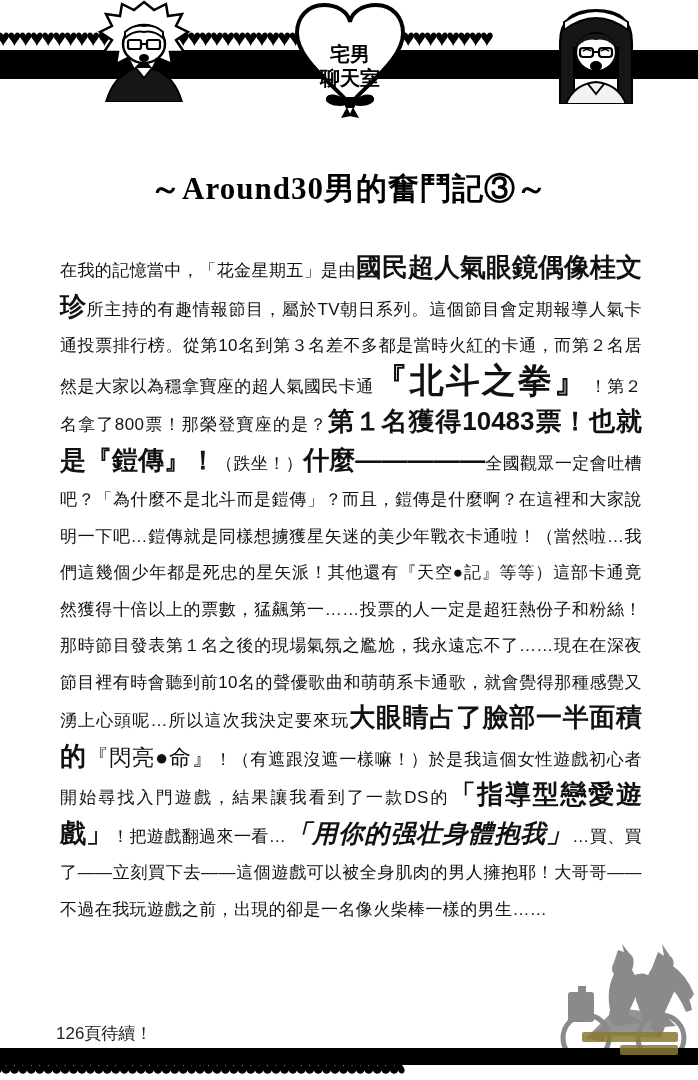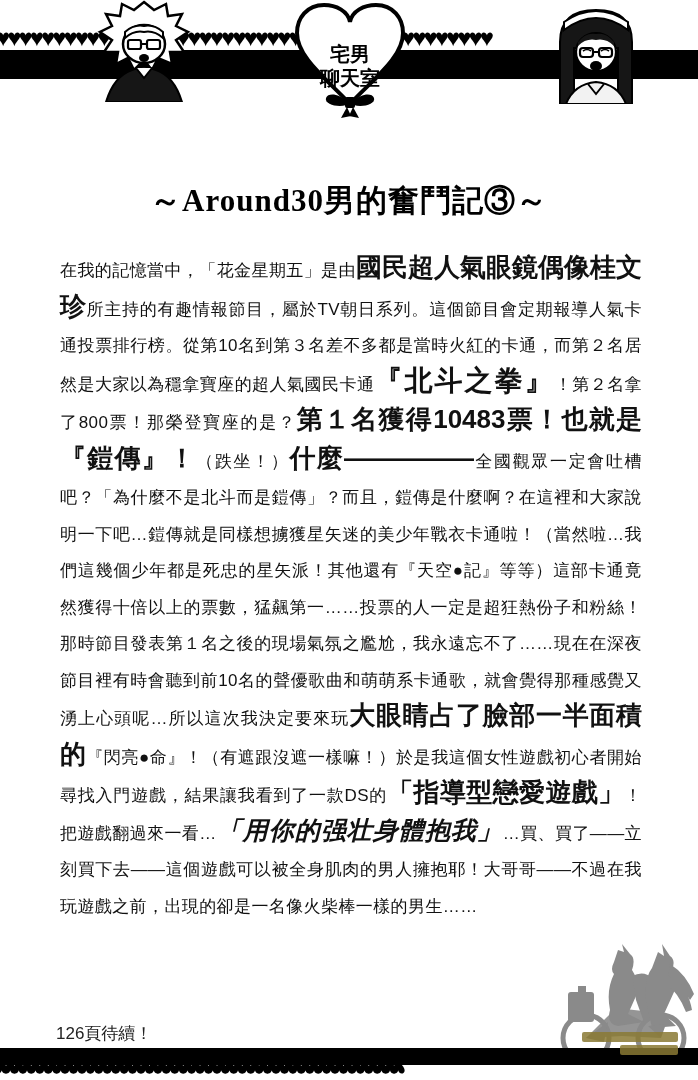--- a/index.html
+++ b/index.html
@@ -28,36 +28,36 @@
   .logo-inner {
     position:absolute; top:14px; left:0; width:112px; text-align:center; z-index:5;
     font-weight:bold; line-height:24px; font-size:20px; color:#000;margin-top:26px;
   }
   .logo-bow { display:block; margin:2px auto 0; }
 
   
   .title {
     position:absolute; top:168px; left:0; width:698px; text-align:center;
     font-family:"Liberation Serif", serif; font-weight:bold; font-size:31px;
-    letter-spacing:1px; color:#000; z-index:1;margin-top:12px;
+    letter-spacing:1px; color:#000; z-index:1;
   }
 
   
   .body-text {
     position:absolute; top:250px; left:60px; width:582px;
     font-size:22px; line-height:34.5px; text-align:justify;
     color:#111; z-index:1; letter-spacing:0.4px;
   }
   .seg-reg    { font-size:17px; }
   .seg-bold   { font-size:26px; font-weight:bold; letter-spacing:0; }
   .seg-serif-big {
-    font-size:28px; font-family:"Liberation Serif", serif; font-weight:bold;
+    font-size:34px; font-family:"Liberation Serif", serif; font-weight:bold;
     letter-spacing:2px;
   }
-  .seg-serif  { font-size:17px; font-family:"Liberation Serif", serif; }
+  .seg-serif  { font-size:22px; font-family:"Liberation Serif", serif; }
   .seg-brush  {
     font-size:25px; font-family:"Liberation Serif", serif;
     font-weight:bold; font-style:italic; letter-spacing:1px;margin-top:48px;
   }
 
   
   .page-note {
     position:absolute; top:1022px; left:56px; font-size:17px; color:#222; z-index:5;
   }
   .band-bottom {

